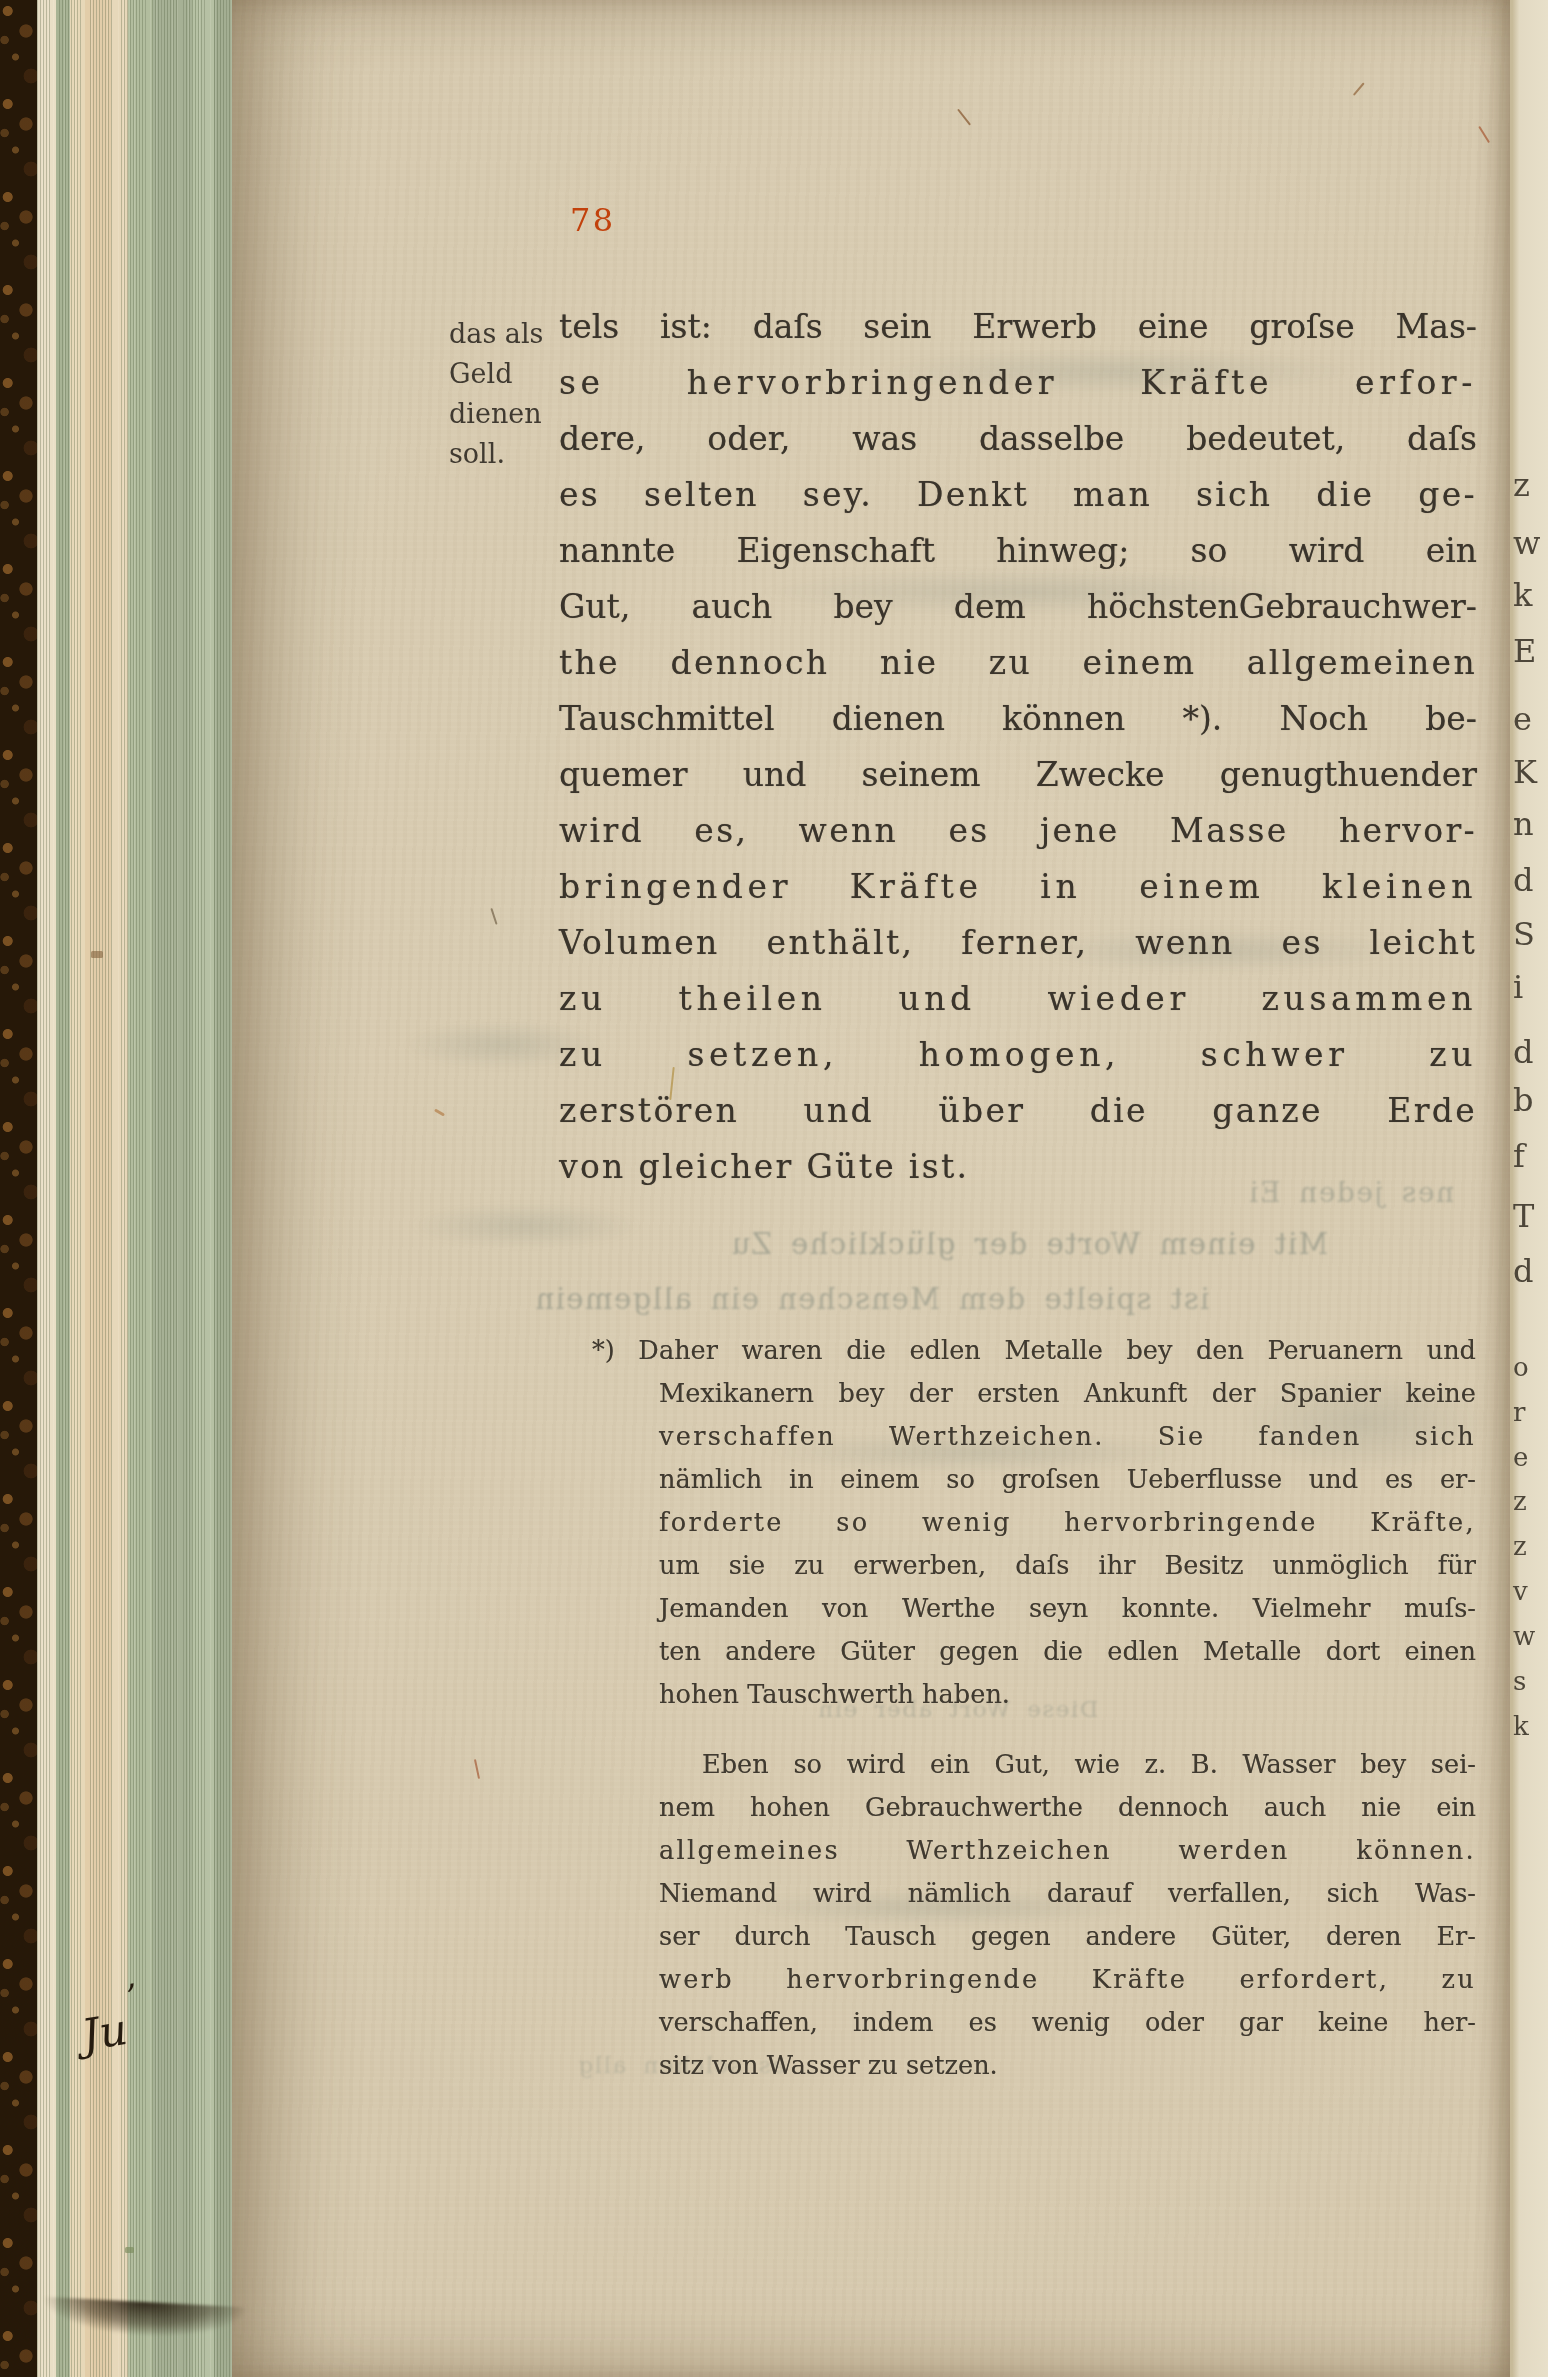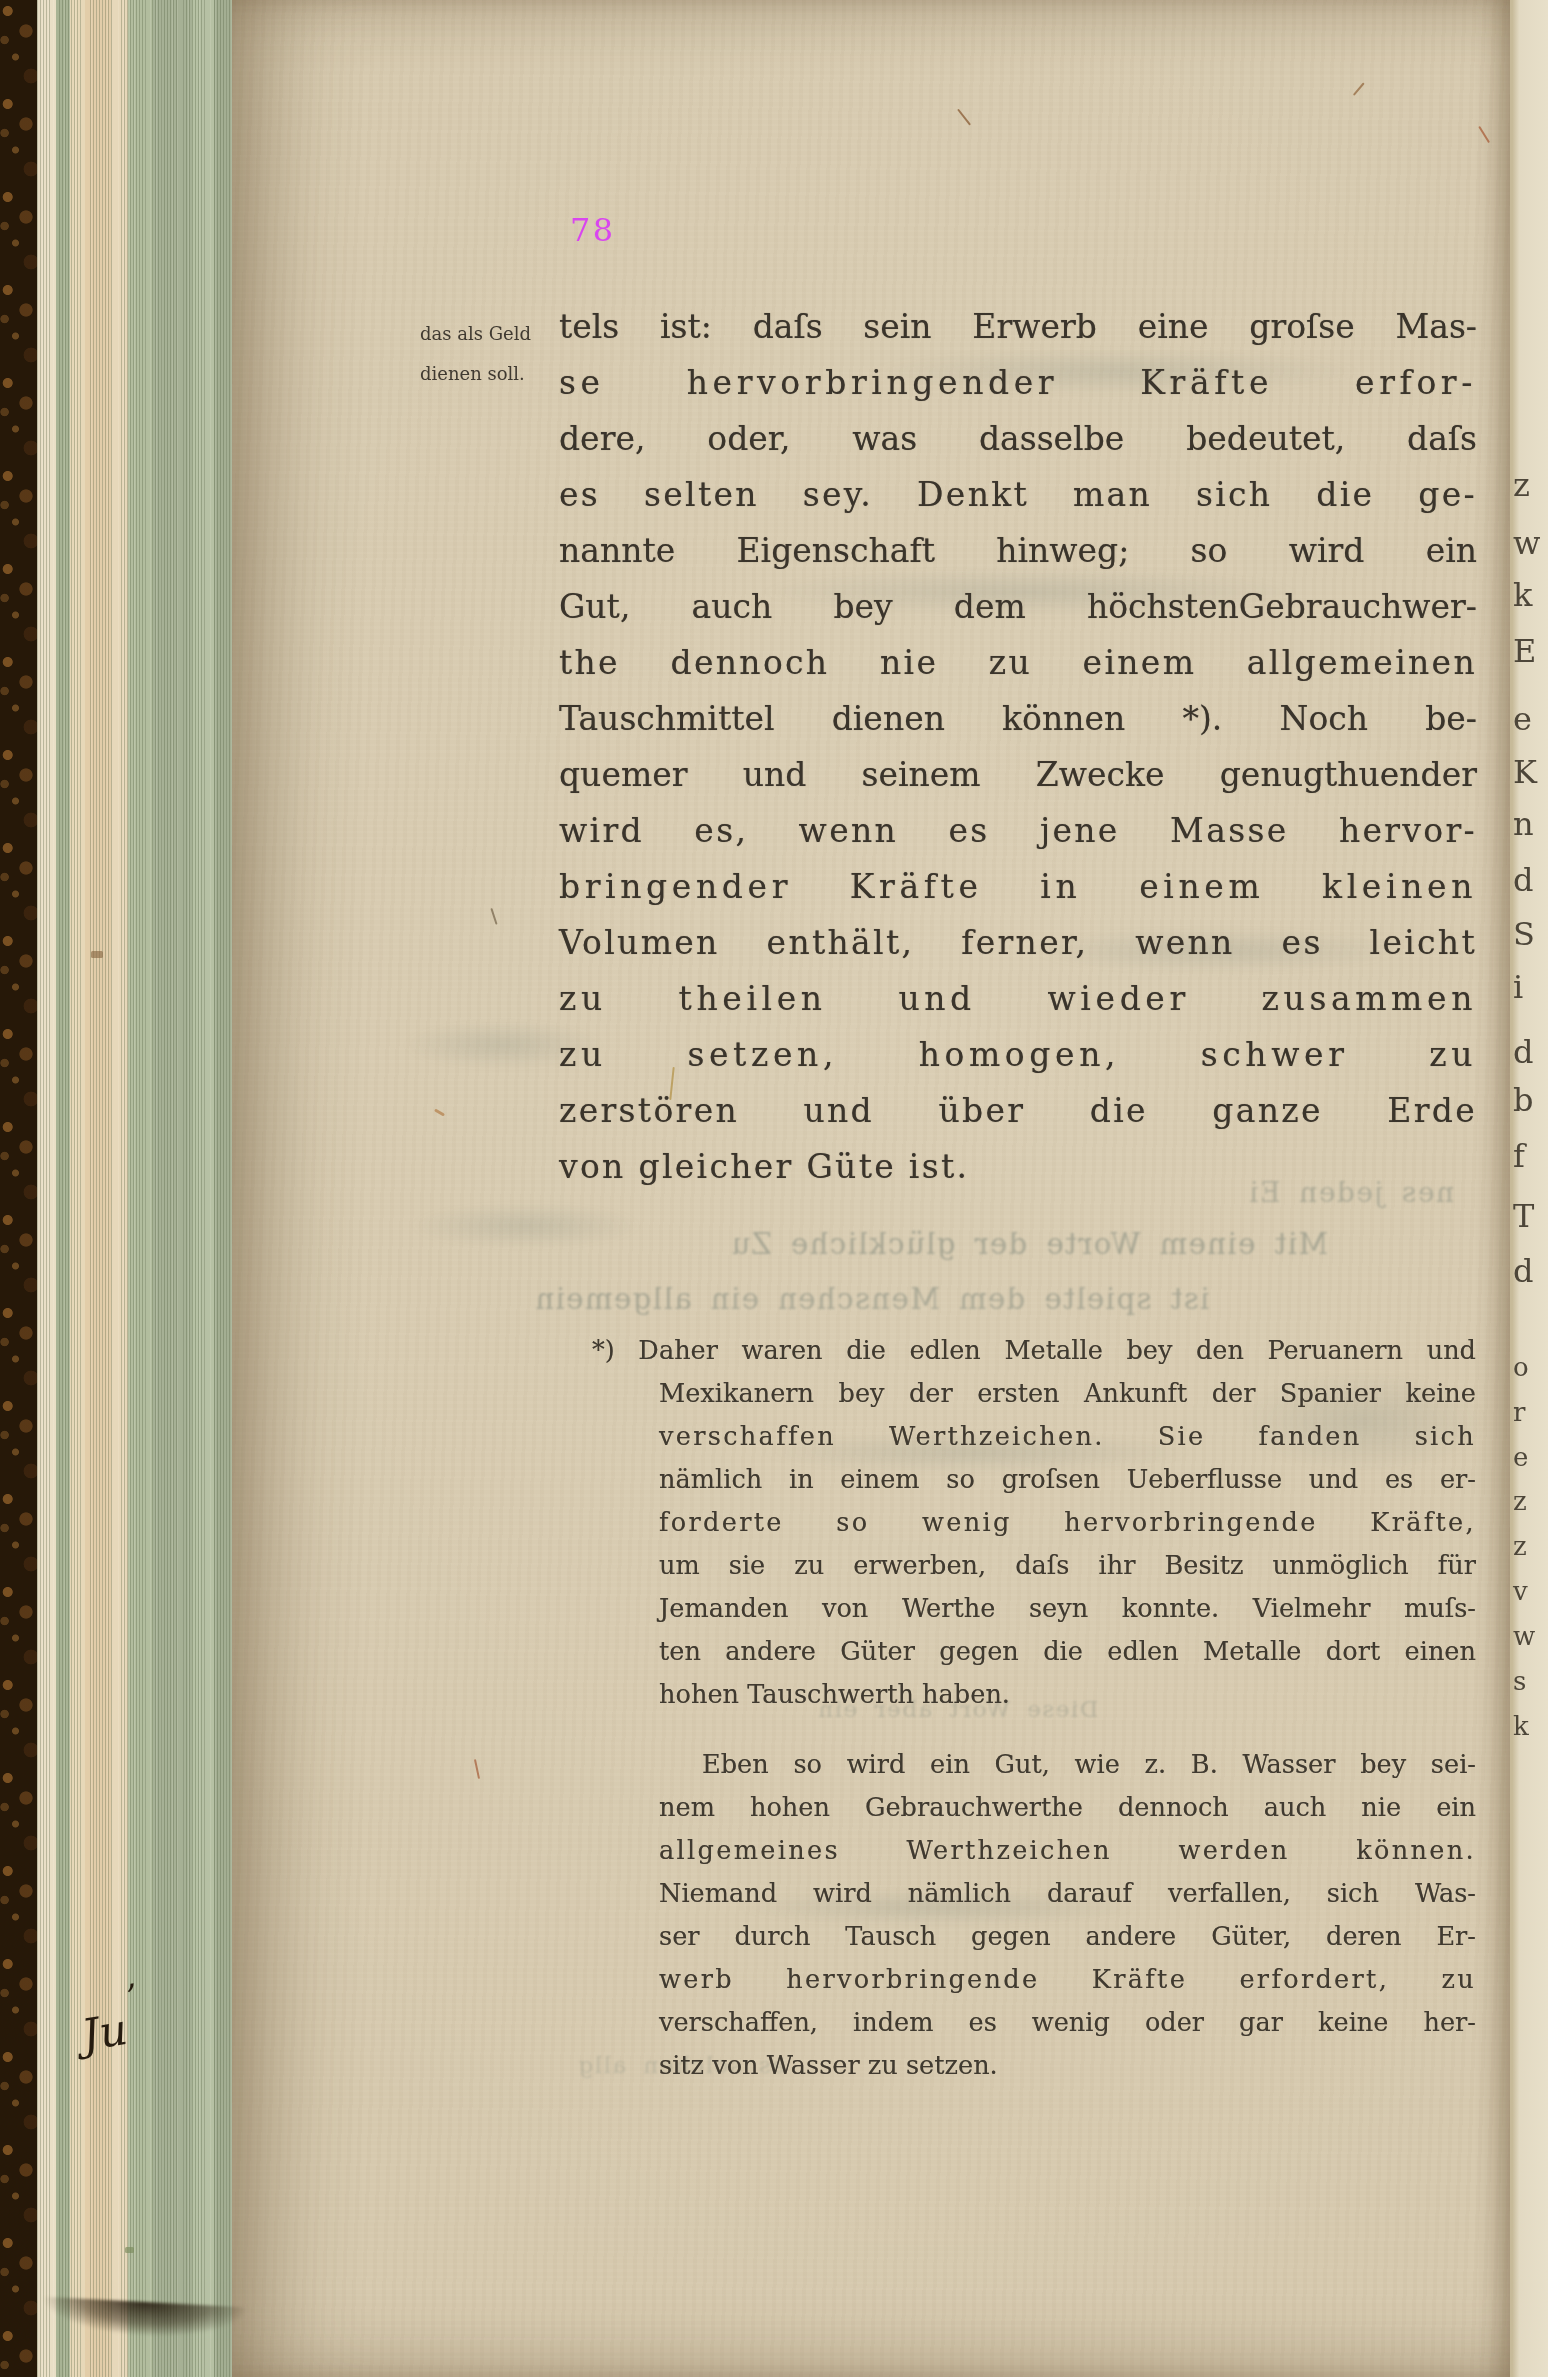--- a/index.html
+++ b/index.html
@@ -43,25 +43,25 @@
       inset 0 43px 70px -43px rgba(92,70,40,.28),
       inset 0 -50px 77px -46px rgba(92,70,40,.30); }
 
   .next-edge { position:absolute; left:1510px; top:0; width:39px; height:100%;
     background:linear-gradient(90deg, #c7ba99 0 2.3px, #e2d9c2 9.3px, #e8e0ca 100%);
     overflow:hidden; }
   .edge-letter { position:absolute; left:3.1px; color:#4d4639; line-height:1; }
   .eu { font-size:32px; } .el { font-size:26px; }
 
   
-  .page-number { position:absolute; left:570px; top:211px; font-size:32px;
-    letter-spacing:2.3px; color:#d946ef; }
-
-  .margin-note { position:absolute; left:420px; top:314px; width:143px;
-    font-size:18px; line-height:40px; color:#403a31; }
+  .page-number { position:absolute; left:570px; top:201px; font-size:32px;
+    letter-spacing:2.3px; color:#c2410c; }
+
+  .margin-note { position:absolute; left:449px; top:314px; width:143px;
+    font-size:27px; line-height:40px; color:#403a31; }
 
   .main-text { position:absolute; left:559px; top:299px; width:918px;
     font-size:33px; line-height:56px; color:#3a342b;
     text-shadow:0 0 0.8px rgba(58,52,43,.55); }
   .tline { height:56px; white-space:nowrap; }
   .just { text-align:justify; text-align-last:justify; white-space:normal; }
   .sp1 { letter-spacing:2.3px; } .sp2 { letter-spacing:4.6px; }
 
   .footnote { position:absolute; left:592px; width:884px; color:#403a30;
     font-size:25.6px; text-shadow:0 0 0.4px rgba(64,58,48,.5); }

